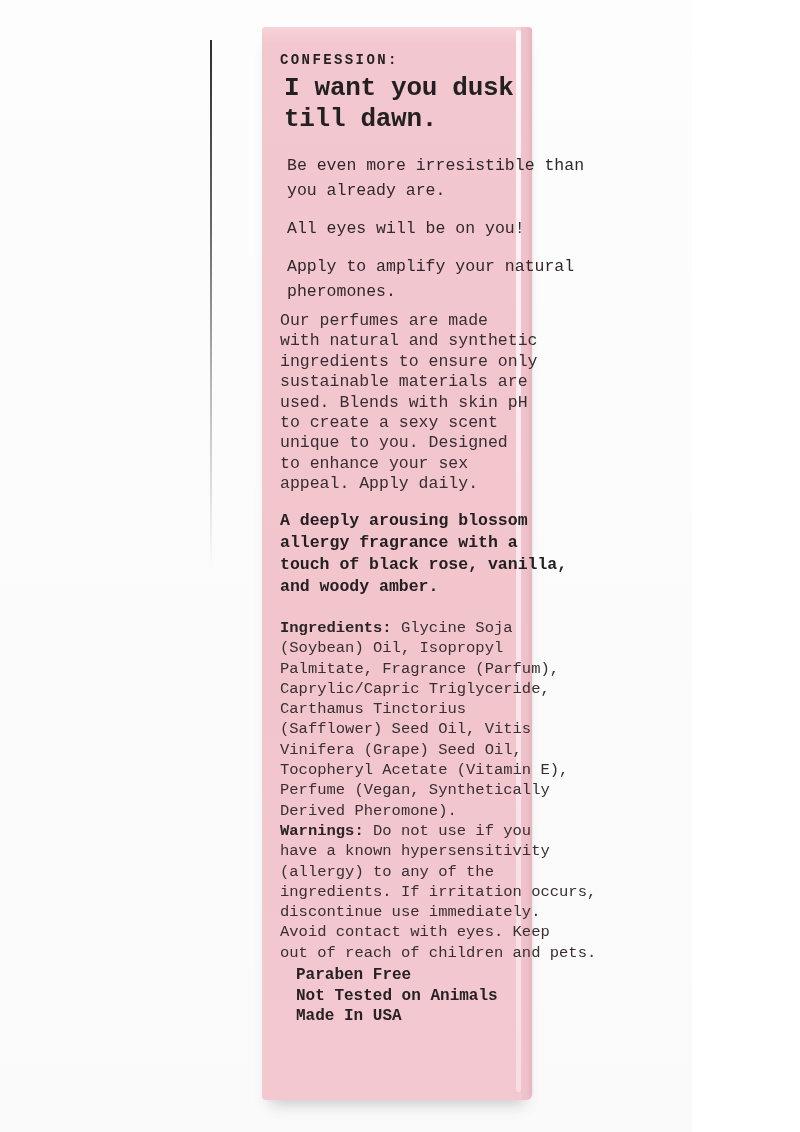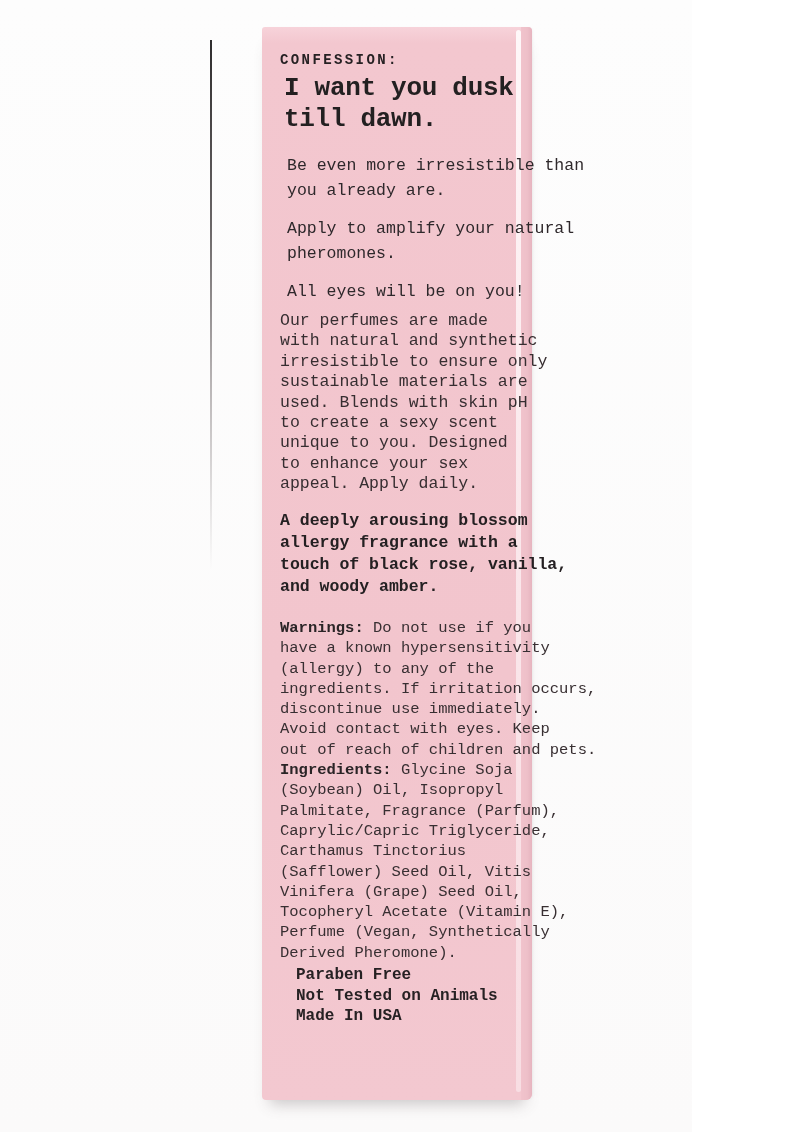--- a/index.html
+++ b/index.html
@@ -82,58 +82,58 @@
     <div class="content">
 
       <div class="kicker">CONFESSION:</div>
 
       <div class="headline pre">I want you dusk
 till dawn.</div>
 
       <div class="intro">
         <p class="pre">Be even more irresistible than
 you already are.</p>
+        <p class="pre">All eyes will be on you!</p>
         <p class="pre">Apply to amplify your natural
 pheromones.</p>
-        <p class="pre">All eyes will be on you!</p>
       </div>
 
       <div class="description pre">Our perfumes are made
 with natural and synthetic
-irresistible to ensure only
+ingredients to ensure only
 sustainable materials are
 used. Blends with skin pH
 to create a sexy scent
 unique to you. Designed
 to enhance your sex
 appeal. Apply daily.</div>
 
       <div class="fragrance pre">A deeply arousing blossom
 allergy fragrance with a
 touch of black rose, vanilla,
 and woody amber.</div>
 
       <div class="fine">
-        <p><span class="b">Warnings:</span><span class="pre"> Do not use if you
-have a known hypersensitivity
-(allergy) to any of the
-ingredients. If irritation occurs,
-discontinue use immediately.
-Avoid contact with eyes. Keep
-out of reach of children and pets.</span></p>
         <p><span class="b">Ingredients:</span><span class="pre"> Glycine Soja
 (Soybean) Oil, Isopropyl
 Palmitate, Fragrance (Parfum),
 Caprylic/Capric Triglyceride,
 Carthamus Tinctorius
 (Safflower) Seed Oil, Vitis
 Vinifera (Grape) Seed Oil,
 Tocopheryl Acetate (Vitamin E),
 Perfume (Vegan, Synthetically
 Derived Pheromone).</span></p>
+        <p><span class="b">Warnings:</span><span class="pre"> Do not use if you
+have a known hypersensitivity
+(allergy) to any of the
+ingredients. If irritation occurs,
+discontinue use immediately.
+Avoid contact with eyes. Keep
+out of reach of children and pets.</span></p>
       </div>
 
       <div class="claims pre">Paraben Free
 Not Tested on Animals
 Made In USA</div>
 
     </div>
   </div>
 </div>
 

